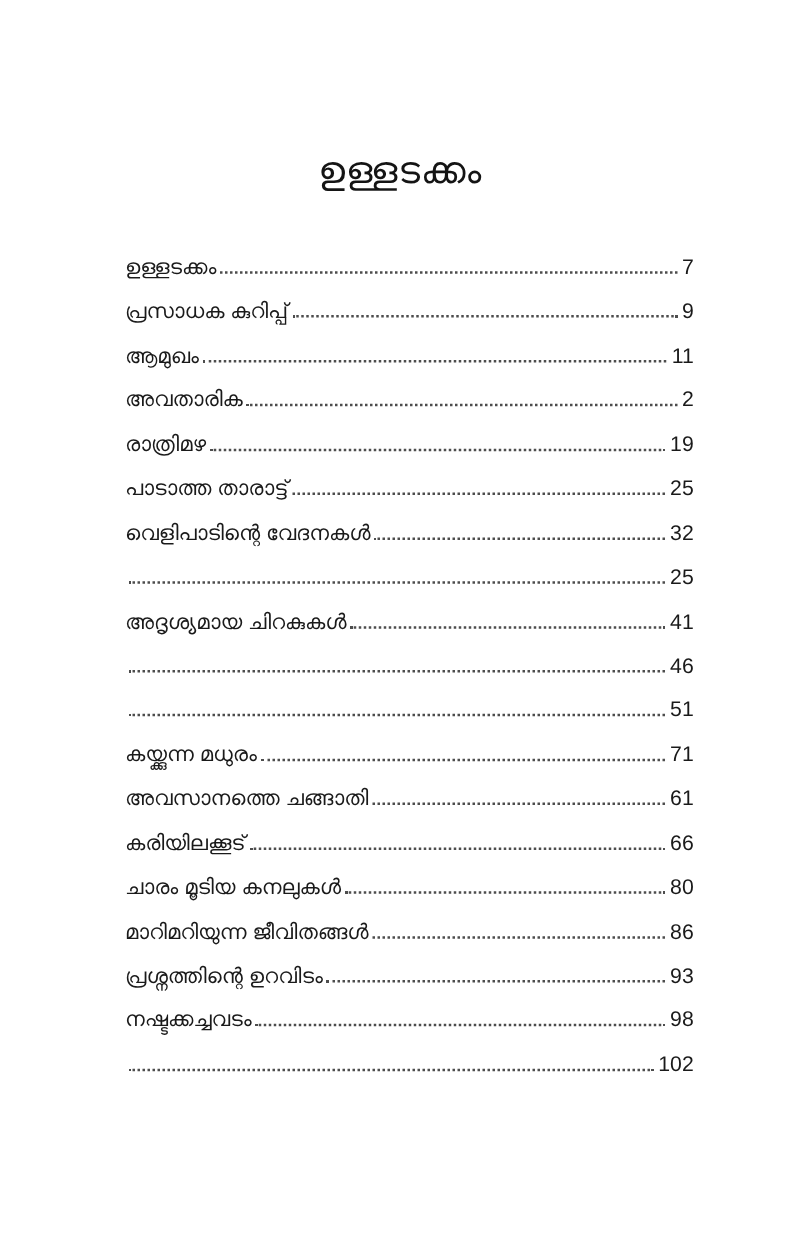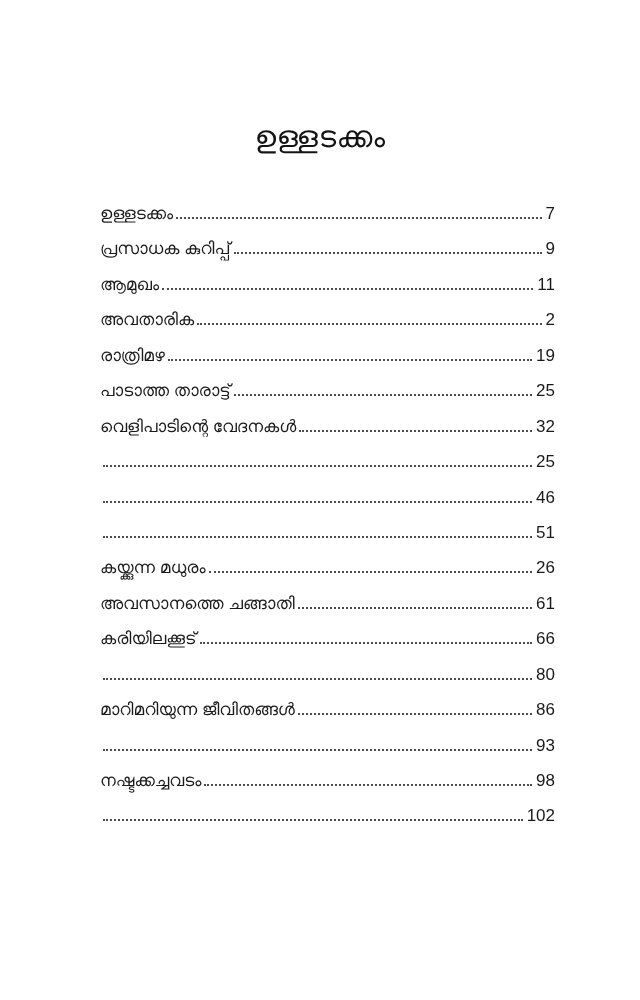--- a/index.html
+++ b/index.html
@@ -101,62 +101,69 @@
     <span class="toc-label">വെളിപാടിന്റെ വേദനകൾ</span>
     <span class="toc-leader"></span>
     <span class="toc-page">32</span>
   </div>
 
   <div class="toc-row">
     <span class="toc-leader"></span>
     <span class="toc-page">25</span>
   </div>
 
+  <div class="toc-row">
+    <span class="toc-label">അദൃശ്യമായ ചിറകുകൾ</span>
+    <span class="toc-leader"></span>
+    <span class="toc-page">41</span>
+  </div>
 
   <div class="toc-row">
     <span class="toc-leader"></span>
     <span class="toc-page">46</span>
   </div>
 
   <div class="toc-row">
     <span class="toc-leader"></span>
     <span class="toc-page">51</span>
   </div>
 
   <div class="toc-row">
     <span class="toc-label">കയ്ക്കുന്ന മധുരം</span>
     <span class="toc-leader"></span>
-    <span class="toc-page">26</span>
+    <span class="toc-page">71</span>
   </div>
 
   <div class="toc-row">
     <span class="toc-label">അവസാനത്തെ ചങ്ങാതി</span>
     <span class="toc-leader"></span>
     <span class="toc-page">61</span>
   </div>
 
   <div class="toc-row">
     <span class="toc-label">കരിയിലക്കൂട്</span>
     <span class="toc-leader"></span>
     <span class="toc-page">66</span>
   </div>
 
 
   <div class="toc-row">
+    <span class="toc-label">ചാരം മൂടിയ കനലുകൾ</span>
     <span class="toc-leader"></span>
     <span class="toc-page">80</span>
   </div>
 
   <div class="toc-row">
     <span class="toc-label">മാറിമറിയുന്ന ജീവിതങ്ങൾ</span>
     <span class="toc-leader"></span>
     <span class="toc-page">86</span>
   </div>
 
   <div class="toc-row">
+    <span class="toc-label">പ്രശ്നത്തിന്റെ ഉറവിടം</span>
     <span class="toc-leader"></span>
     <span class="toc-page">93</span>
   </div>
 
   <div class="toc-row">
     <span class="toc-label">നഷ്ടക്കച്ചവടം</span>
     <span class="toc-leader"></span>
     <span class="toc-page">98</span>
   </div>
 

